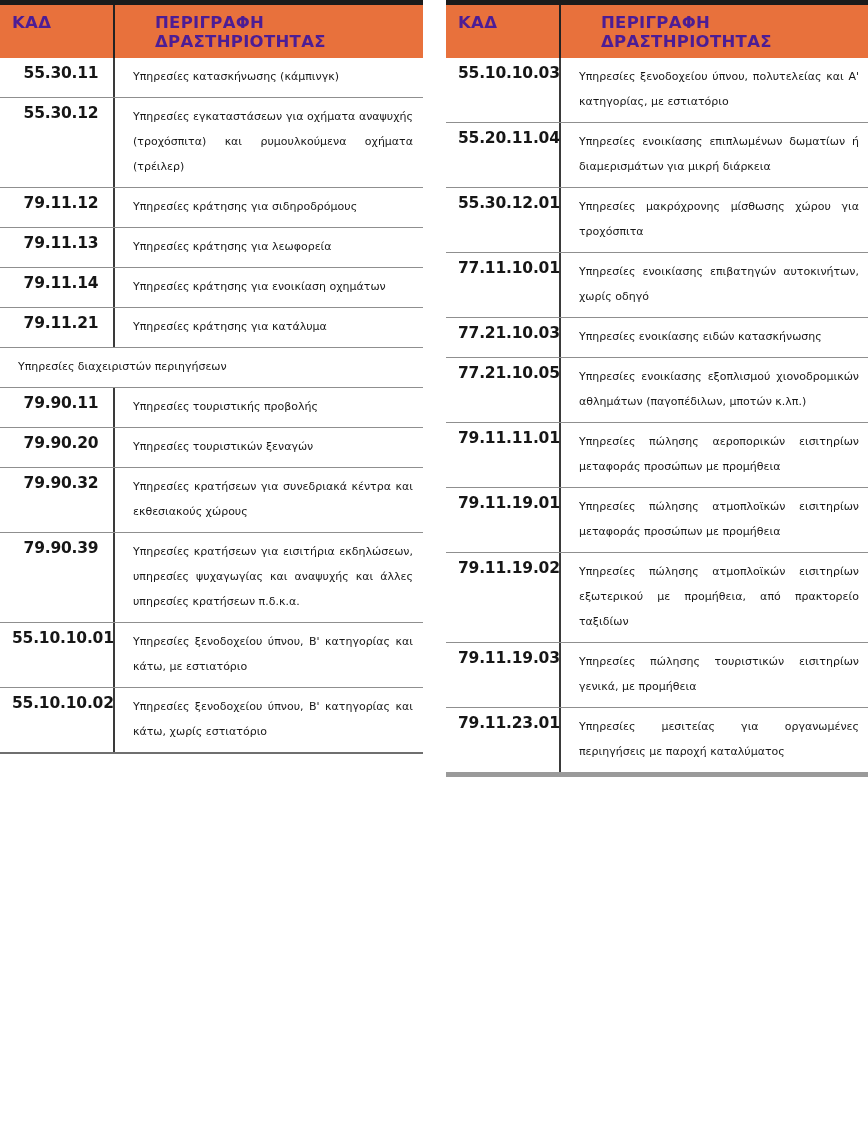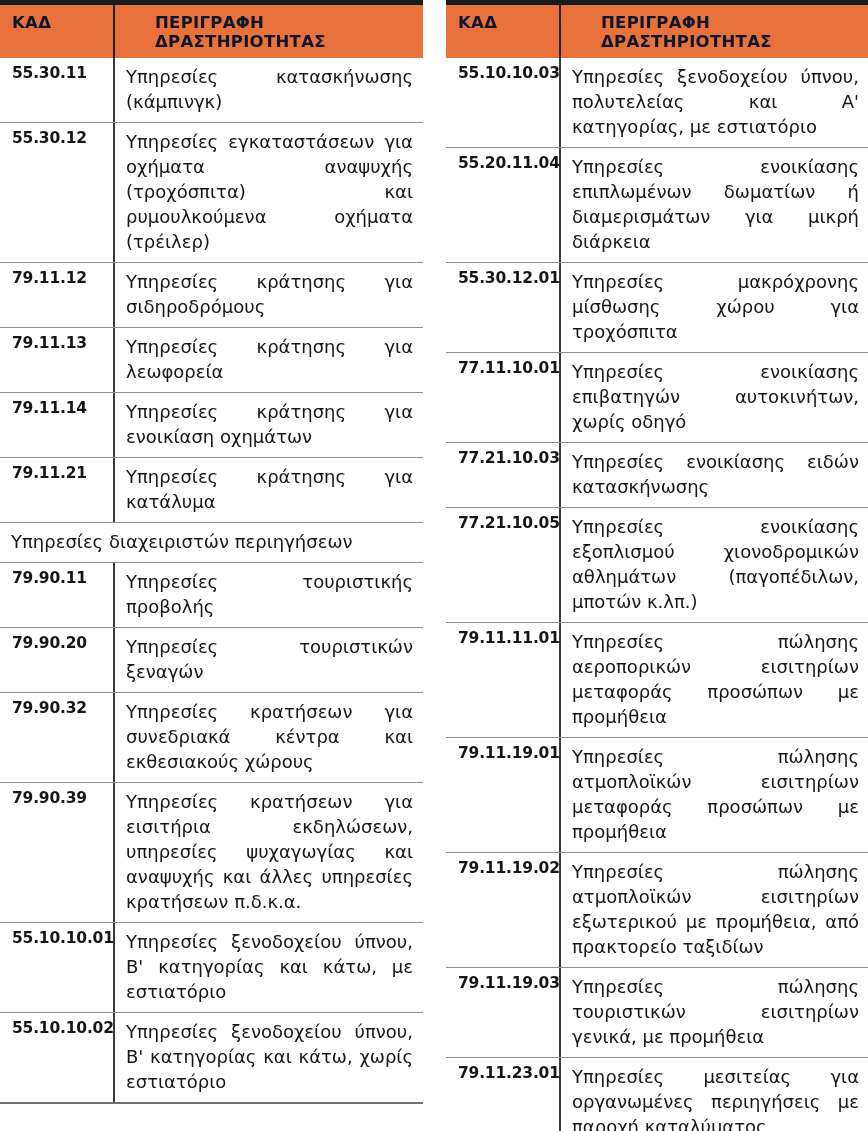--- a/index.html
+++ b/index.html
@@ -29,56 +29,56 @@
     border-top:5px solid var(--topbar);
   }
   .kad-table.left{ border-bottom:2px solid #6f6f6f; }
   .kad-table.right{ border-bottom:5px solid #9a9a9a; }
 
   .thead{
     display:flex;
     background:var(--orange);
   }
   .th{
-    color:#0f172a;
+    color:#4c1d95;
     font-weight:bold;
     font-size:16.5px;
     letter-spacing:.3px;
     padding:8px 6px 7px 12px;
   }
   .th.code{
     width:115px;
     flex:0 0 115px;
     border-right:2px solid #222222;
   }
   .th.desc{ flex:1;padding-left:40px; }
 
   .tr{
     display:flex;
     border-bottom:1.5px solid var(--rowline);
   }
   .tbody .tr:last-child{ border-bottom:none; }
 
-  .td{ padding:6px 6px 8px 12px; }
+  .td{ padding:6px 6px 8px 12px;text-align:center; }
   .td.code{
     width:115px;
     flex:0 0 115px;
     border-right:2px solid var(--divider);
     font-weight:bold;
     font-size:15.5px;
     padding-right:3px;
     letter-spacing:-0.2px;
     white-space:nowrap;
   }
   .td.desc{
     flex:1;
-    font-size:18px;
+    font-size:11px;
     line-height:25px;
     text-align:justify;
-    padding-left:11px;
+    padding-left:18px;
     padding-right:10px;
   }
 </style>
 </head>
 <body>
 
 <div class="page">
 
   <div class="kad-table left">
     <div class="thead">

